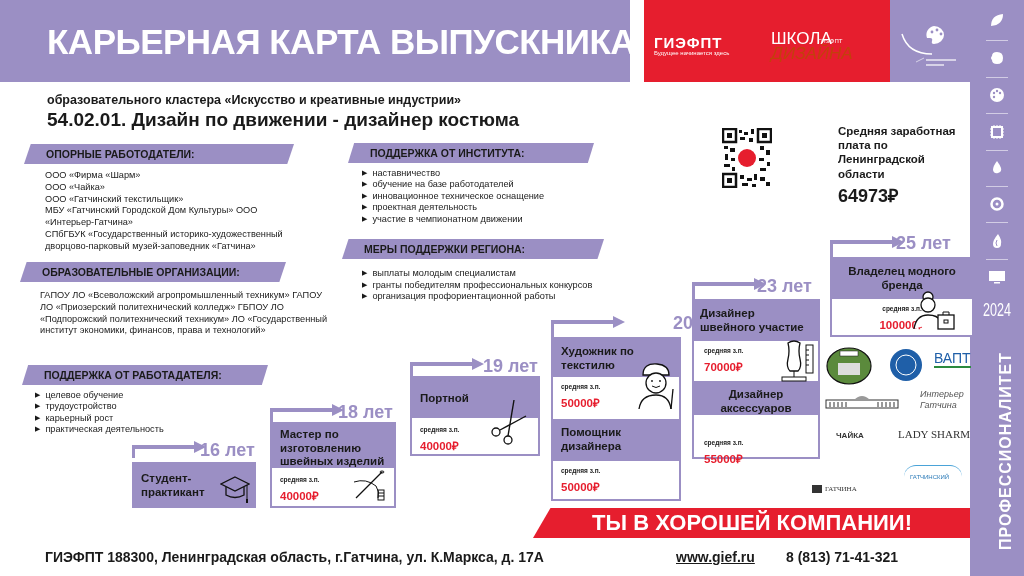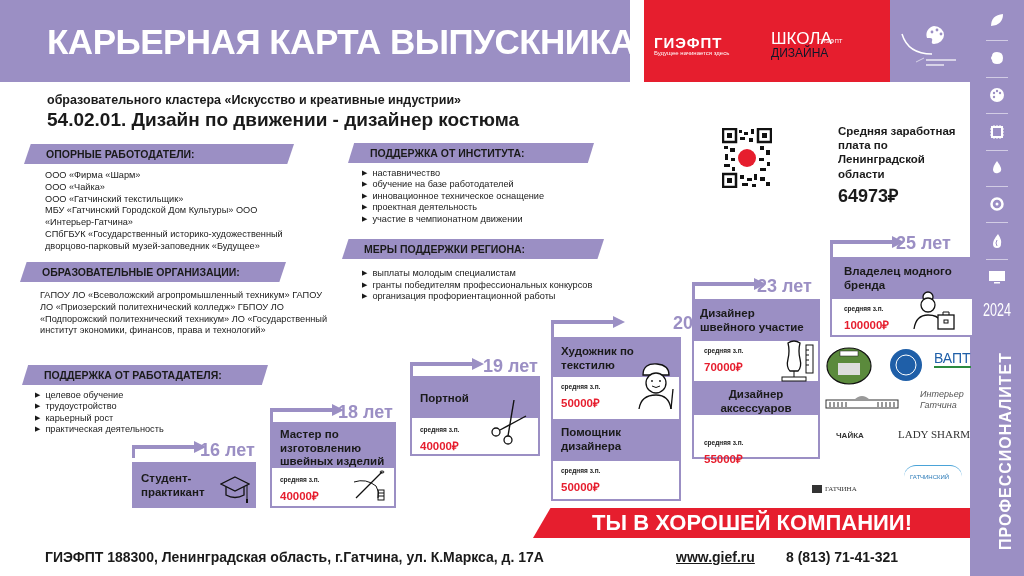--- a/index.html
+++ b/index.html
@@ -9,21 +9,21 @@
 
   
   .hdr { left: 0; top: 0; width: 630px; height: 82px; background: var(--purple); }
   .hdr-title { left: 47px; top: 22px; font-size: 35px; font-weight: bold; color: #fff; letter-spacing: -0.5px; white-space: nowrap; }
   .redbox { left: 644px; top: 0; width: 246px; height: 82px; background: var(--red); }
   .purplebox2 { left: 890px; top: 0; width: 80px; height: 82px; background: var(--purple); }
   .logo-gief { left: 654px; top: 34px; color: #fff; font-weight: bold; font-size: 15px; letter-spacing: 1px; }
   .logo-gief-sub { left: 654px; top: 50px; color: #fff; font-size: 6px; }
   .logo-school1 { left: 771px; top: 30px; color: #fff; font-size: 17px; line-height: 17px; }
   .logo-school-small { left: 818px; top: 38px; color: #fff; font-size: 6px; }
-  .logo-school2 { left: 771px; top: 45px; color: #0f172a; font-size: 12px; line-height: 17px; }
+  .logo-school2 { left: 771px; top: 45px; color: #c2410c; font-size: 17px; line-height: 17px; font-style: italic; }
   .prof-logo { left: 898px; top: 20px; width: 66px; height: 50px; }
 
   
   .sidebar { left: 970px; top: 0; width: 54px; height: 576px; background: var(--purple); }
   .sb-icon { left: 980px; width: 34px; height: 20px; display: flex; align-items: center; justify-content: center; color: #fff; font-size: 15px; }
   .sb-sep { left: 986px; width: 22px; height: 1px; background: rgba(255,255,255,0.55); }
   .sb-year { left: 972px; top: 300px; width: 50px; text-align: center; color: #fff; font-size: 18px; transform: scaleX(0.7); }
   .sb-vert { left: 997px; top: 550px; transform-origin: left top; transform: rotate(-90deg); color: #fff; font-weight: bold; font-size: 16px; letter-spacing: 1px; white-space: nowrap; }
 
   
@@ -145,21 +145,21 @@
 <div class="abs sub2">54.02.01. Дизайн по движении - дизайнер костюма</div>
 
 <div class="abs sec" style="left:24px;top:144px;width:270px;">ОПОРНЫЕ РАБОТОДАТЕЛИ:</div>
 <div class="abs sec-text" style="left:45px;top:170px;">
   <div>ООО «Фирма «Шарм»</div>
   <div>ООО «Чайка»</div>
   <div>ООО «Гатчинский текстильщик»</div>
   <div>МБУ «Гатчинский Городской Дом Культуры» ООО</div>
   <div>«Интерьер-Гатчина»</div>
   <div>СПбГБУК «Государственный историко-художественный</div>
-  <div>дворцово-парковый музей-заповедник «Будущее»</div>
+  <div>дворцово-парковый музей-заповедник «Гатчина»</div>
 </div>
 
 <div class="abs sec" style="left:20px;top:262px;width:266px;">ОБРАЗОВАТЕЛЬНЫЕ ОРГАНИЗАЦИИ:</div>
 <div class="abs sec-text" style="left:40px;top:290px;">
   <div>ГАПОУ ЛО «Всеволожский агропромышленный техникум» ГАПОУ</div>
   <div>ЛО «Приозерский политехнический колледж» ГБПОУ ЛО</div>
   <div>«Подпорожский политехнический техникум» ЛО «Государственный</div>
   <div>институт экономики, финансов, права и технологий»</div>
 </div>
 
@@ -330,21 +330,21 @@
       <rect x="26" y="8" width="7" height="28" fill="none" stroke="#111"></rect>
       <path d="M26 13h3M26 18h3M26 23h3M26 28h3" stroke="#111"></path>
     </svg>
 </div>
 
 <svg class="abs" style="left:830px;top:235px;" width="80" height="22">
     <path d="M1 22 V7 H62" stroke="#9b8fc4" stroke-width="4" fill="none"></path>
     <polygon points="62,1 74,7 62,13" fill="#9b8fc4"></polygon>
   </svg>
 <div class="abs age" style="left:896px;top:233px;">25 лет</div>
-<div class="abs step" style="left:830px;top:257px;width:144px;height:80px;">
+<div class="abs step" style="left:830px;top:257px;width:144px;height:80px;text-align:center;">
   <div class="step-head" style="height:40px;padding:6px 12px;">Владелец модного бренда</div>
   <div class="step-body" style="padding:6px 12px;">
     <div class="sal-l">средняя з.п.</div>
     <div class="sal-v">100000₽</div>
     <svg style="position:absolute;left:80px;top:-12px;" width="44" height="44" viewBox="0 0 44 44">
         <circle cx="16" cy="10" r="5" fill="#fff" stroke="#111" stroke-width="1.3"></circle>
         <circle cx="16" cy="18" r="7" fill="#fff" stroke="#111" stroke-width="1.3"></circle>
         <path d="M2 42 Q4 28 16 28 Q26 28 28 34" fill="#fff" stroke="#111" stroke-width="1.3"></path>
         <rect x="26" y="28" width="16" height="14" fill="#fff" stroke="#111" stroke-width="1.3"></rect>
         <path d="M31 28 V25 H37 V28" fill="none" stroke="#111"></path>

